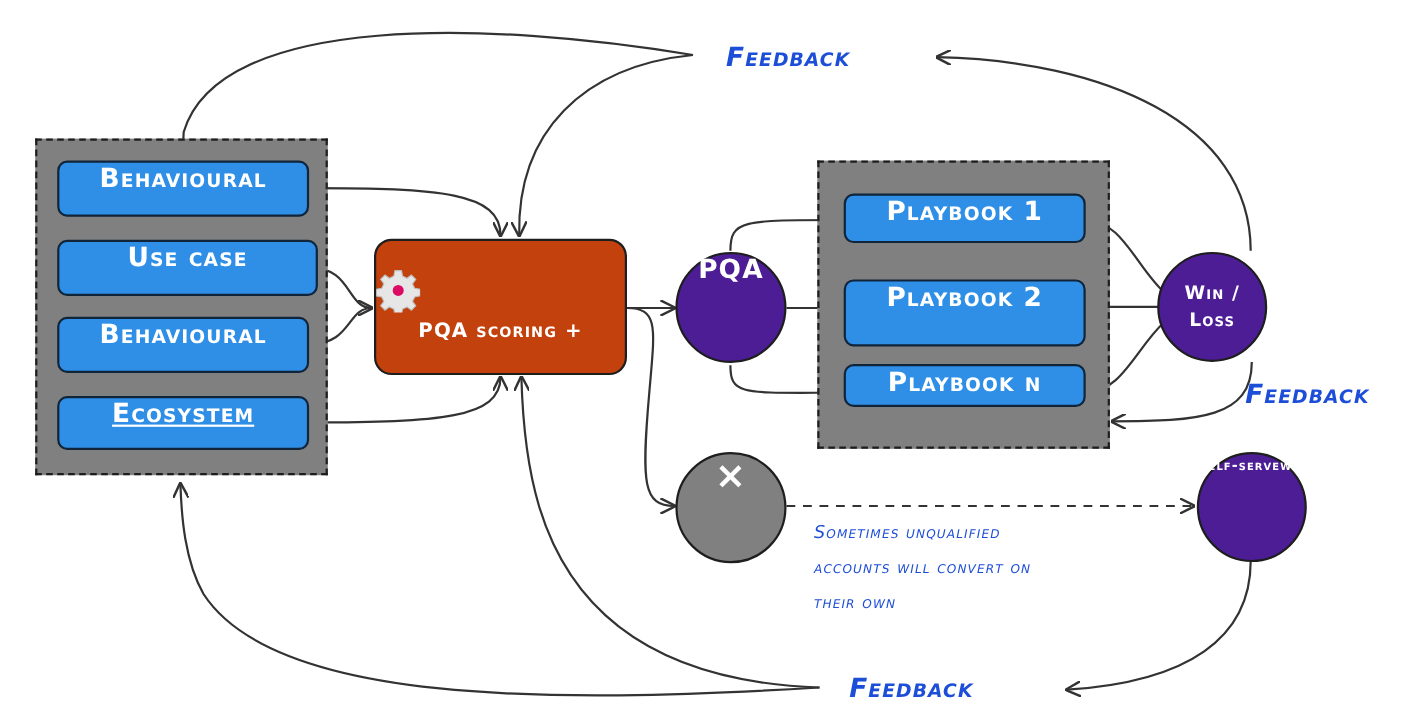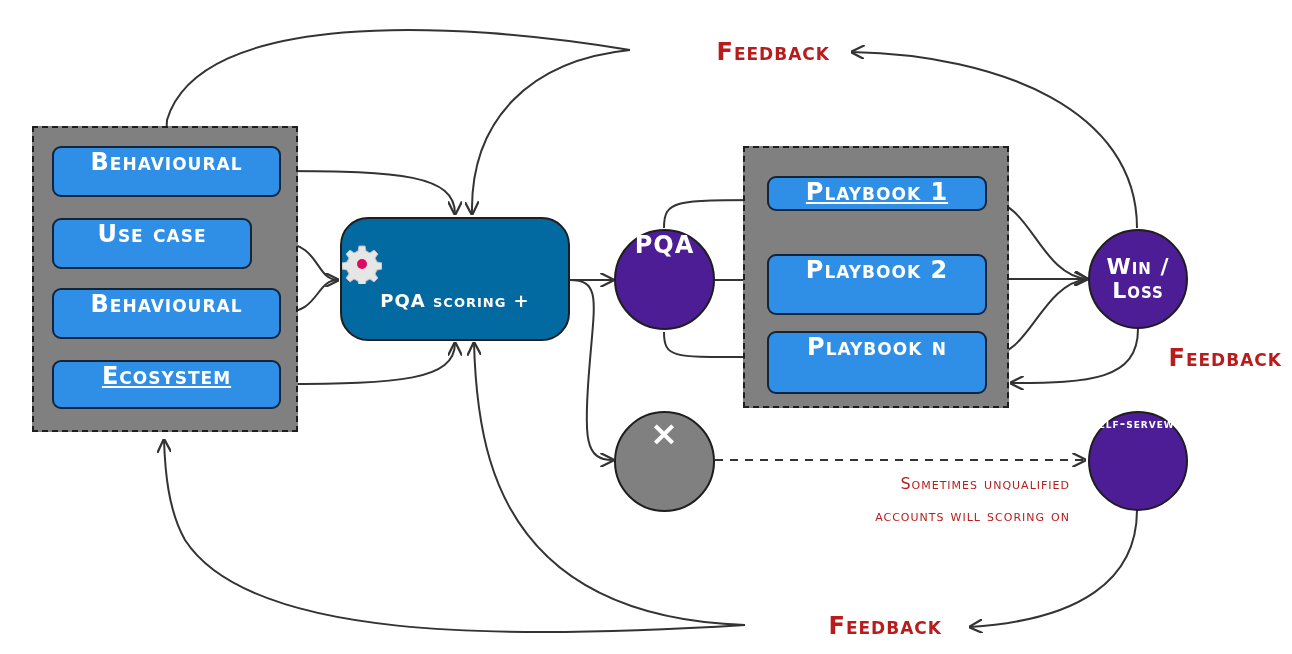--- a/index.html
+++ b/index.html
@@ -4,26 +4,26 @@
 <style>
   html, body { margin: 0; padding: 0; background: #ffffff; }
   body { width: 1292px; height: 654px; position: relative; overflow: hidden;
          font-family: "DejaVu Sans", sans-serif; }
   #canvas { position: absolute; left: 0; top: 0; }
   .group-box { position: absolute; background: #808080; border: 2px dashed #1e1e1e; box-sizing: border-box; }
   .node { position: absolute; box-sizing: border-box; display: flex; justify-content: center;
           text-align: center; color: #ffffff; font-weight: bold; letter-spacing: 1px;
           font-family: "DejaVu Sans", sans-serif; font-variant: small-caps; }
   .blue { background: #2f8fe6; border: 2px solid #10243a; border-radius: 9px; font-size: 24px; }
-  .pink-rect { background: #0369a1; border: 2px solid #1e1e1e; border-radius: 28px; flex-direction: column; font-size: 18px; line-height: 26px; }
+  .pink-rect { background: #c2410c; border: 2px solid #1e1e1e; border-radius: 16px; flex-direction: column; font-size: 18px; line-height: 26px; }
   .circle { border-radius: 50%; border: 2px solid #1e1e1e; }
   .pink { background: #4c1d95; }
   .grey { background: #808080; }
-  .label { position: absolute; color: #b91c1c; font-weight: bold; font-variant: small-caps;
-           font-family: "DejaVu Sans", sans-serif; letter-spacing: 1px; text-align: right; }
+  .label { position: absolute; color: #1d4ed8; font-weight: bold; font-variant: small-caps;
+           font-family: "DejaVu Sans", sans-serif; letter-spacing: 1px; text-align: left; font-style: italic; }
   .gear { width: 40px; height: 40px; margin-bottom: 4px; }
 </style>
 </head>
 <body>
 
 <svg id="canvas" width="1292" height="654" viewBox="0 0 1292 654">
   <defs>
     <marker id="arr" viewBox="0 0 10 10" refX="9" refY="5" markerWidth="7" markerHeight="7" orient="auto-start-reverse">
       <path d="M0,0 L10,5 L0,10" fill="none" stroke="#333" stroke-width="1.6"></path>
     </marker>
@@ -59,21 +59,21 @@
 
     <path d="M745,625 C500,640 250,640 185,540 C168,510 165,470 164,440" marker-end="url(#arr)"></path>
     <path d="M745,625 C600,620 520,560 490,460 C478,420 475,380 474,343" marker-end="url(#arr)"></path>
   </g>
 </svg>
 
 <div class="group-box" style="left:32px; top:126px; width:266px; height:306px;"></div>
 <div class="node blue" style="left:52px; top:146px; width:229px; height:51px;">
     <span>Behavioural</span>
   </div>
-<div class="node blue" style="left:52px; top:218px; width:200px; height:51px;">
+<div class="node blue" style="left:52px; top:218px; width:237px; height:51px;">
     <span>Use case</span>
   </div>
 <div class="node blue" style="left:52px; top:288px; width:229px; height:51px;">
     <span>Behavioural</span>
   </div>
 <div class="node blue" style="left:52px; top:360px; width:229px; height:49px;text-decoration:underline;">
     <span>Ecosystem</span>
   </div>
 
 <div class="node pink-rect" style="left:340px; top:217px; width:230px; height:124px;">
@@ -84,45 +84,46 @@
     <circle cx="20" cy="20" r="5" fill="#dc0a62"></circle>
   </svg>
   <span>PQA scoring +</span>
 </div>
 
 <div class="node circle pink" style="left:614px; top:229px; width:101px; height:101px; font-size:24px;">
     <span>PQA</span>
   </div>
 
 <div class="group-box" style="left:743px; top:146px; width:266px; height:262px;"></div>
-<div class="node blue" style="left:767px; top:176px; width:220px; height:35px;text-decoration:underline;">
+<div class="node blue" style="left:767px; top:176px; width:220px; height:45px;">
     <span>Playbook 1</span>
   </div>
 <div class="node blue" style="left:767px; top:254px; width:220px; height:61px;">
     <span>Playbook 2</span>
   </div>
-<div class="node blue" style="left:767px; top:331px; width:220px; height:63px;">
+<div class="node blue" style="left:767px; top:331px; width:220px; height:39px;">
     <span>Playbook n</span>
   </div>
 
-<div class="node circle pink" style="left:1088px; top:229px; width:100px; height:100px; flex-direction:column; font-size:22px; line-height:24px;">
+<div class="node circle pink" style="left:1052px; top:229px; width:100px; height:100px; flex-direction:column; font-size:17px; line-height:24px;">
   <span>Win /</span>
   <span>Loss</span>
 </div>
 
 <div class="node circle grey" style="left:614px; top:411px; width:101px; height:101px; font-size:34px;">
     <span>×</span>
   </div>
 
 <div class="node circle pink" style="left:1088px; top:411px; width:100px; height:100px; font-size:13px; line-height:22px;">
   <span>Self-</span>
   <span>serve</span>
   <span>win</span>
 </div>
 
 <div class="label" style="left:740px; top:468px; width:330px; font-size:16px; line-height:32px; font-weight:normal;">
   <div>Sometimes unqualified</div>
-  <div>accounts will scoring on</div>
+  <div>accounts will convert on</div>
+  <div>their own</div>
 </div>
 
 <div class="label" style="left:660px; top:38px; width:170px; font-size:24px;">Feedback</div>
 <div class="label" style="left:1132px; top:344px; width:150px; font-size:24px;">Feedback</div>
 <div class="label" style="left:772px; top:612px; width:170px; font-size:24px;">Feedback</div>
 
 </body></html>

